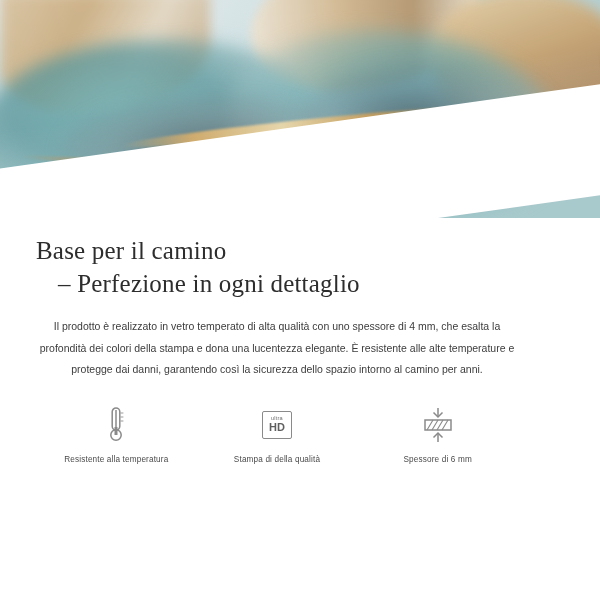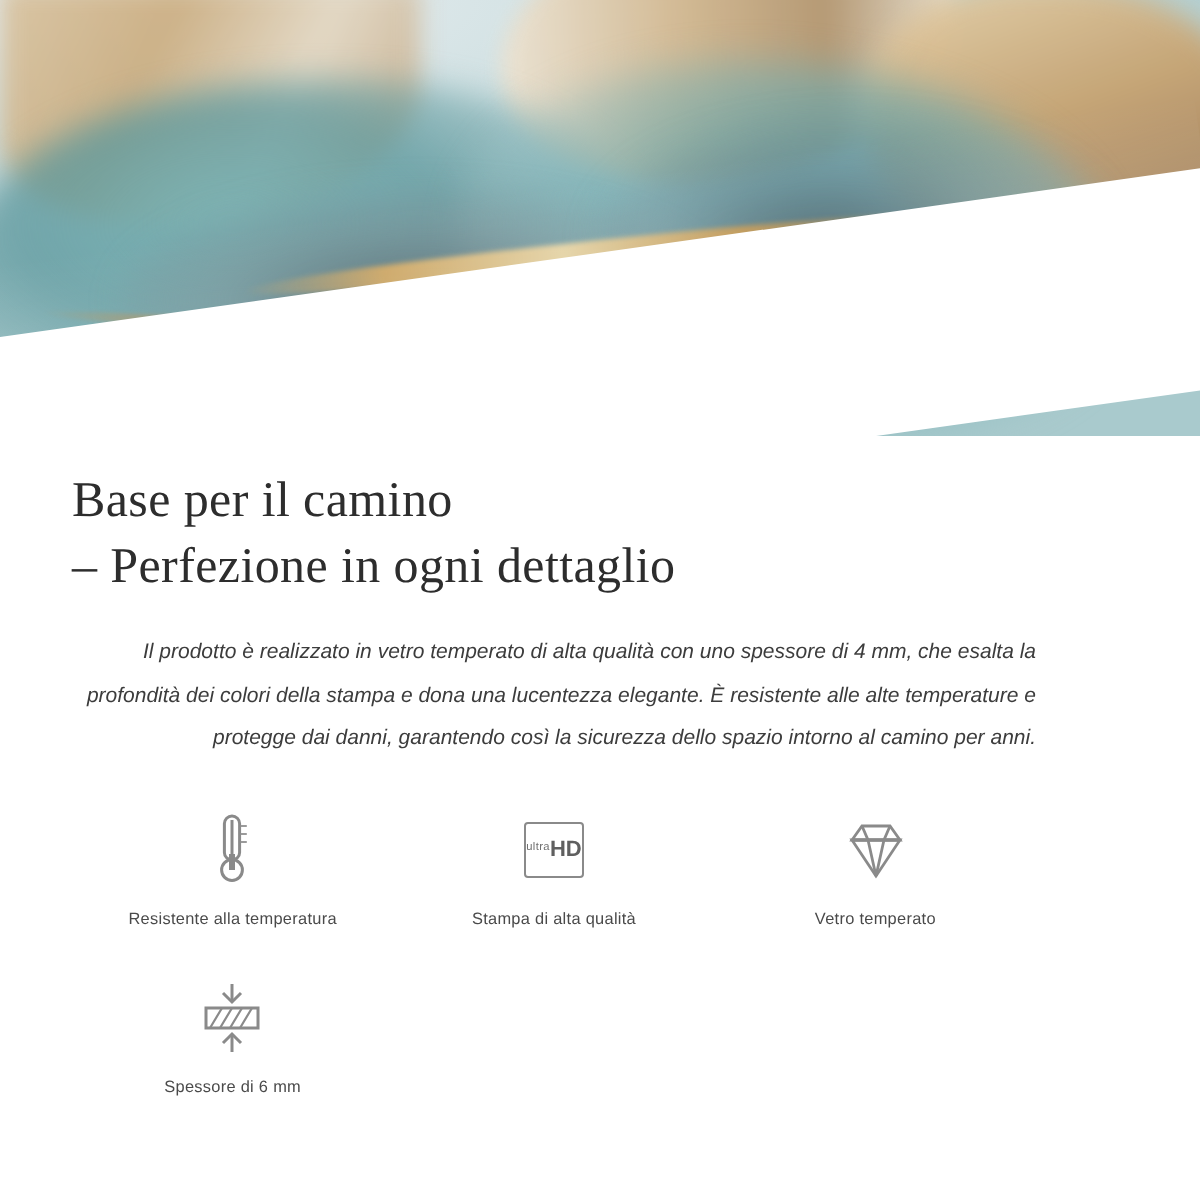--- a/index.html
+++ b/index.html
@@ -140,29 +140,28 @@
   .content { padding: 16px 30px 0 36px; }
   .headline {
     font-family: "Liberation Serif", serif;
     font-size: 25px;
     line-height: 1.32;
     color: #2d2d2d;
     font-weight: 400;
     margin: 0 0 16px 0;
     letter-spacing: .2px;
   }
-  .headline .l2 { display: block; }
+  .headline .l2 { display: block; margin-left: 22px; }
   .body-copy {
     font-size: 10.5px;
     line-height: 2.05;
     color: #3c3c3c;
     margin: 0;
     max-width: 540px;
-    text-align: right;
-    font-style: italic;
+    text-align: center;
   }
 
   
   .features {
     margin-top: 22px;
     display: grid;
     grid-template-columns: repeat(3, 1fr);
     grid-template-rows: repeat(2, 82px);
     row-gap: 2px;
   }
@@ -176,21 +175,21 @@
   .feature .flabel {
     margin-top: 8px;
     font-size: 8.2px;
     color: #4a4a4a;
     letter-spacing: .15px;
   }
   .ultrahd {
     width: 30px; height: 28px;
     border: 1.6px solid #8a8a8a;
     border-radius: 2px;
-    display: flex; flex-direction: row; align-items: center; justify-content: center;
+    display: flex; flex-direction: column; align-items: center; justify-content: center;
     line-height: 1;
   }
   .ultrahd .u1 { font-size: 5.6px; color: #6f6f6f; letter-spacing: .2px; }
   .ultrahd .u2 { font-size: 11px; font-weight: bold; color: #5f5f5f; margin-top: 1px; }
 </style>
 </head>
 <body>
 
 <div class="page">
 
@@ -235,36 +234,24 @@
         <div class="flabel">Resistente alla temperatura</div>
       </div>
 
       <div class="feature">
         <div class="ficon">
           <div class="ultrahd">
             <span class="u1">ultra</span>
             <span class="u2">HD</span>
           </div>
         </div>
-        <div class="flabel">Stampa di alta qualità</div>
+        <div class="flabel">Stampa di della qualità</div>
       </div>
 
 
-      <div class="feature">
-        <div class="ficon">
-          <svg width="36" height="34" viewBox="0 0 36 34" fill="none" stroke="#8a8a8a" stroke-width="1.4">
-            <path d="M6 12 L18 30 L30 12 Z"></path>
-            <path d="M6 12 L11 5 H25 L30 12 Z"></path>
-            <path d="M11 5 L14 12 L18 30"></path>
-            <path d="M25 5 L22 12 L18 30"></path>
-            <path d="M6 12 H30"></path>
-          </svg>
-        </div>
-        <div class="flabel">Vetro temperato</div>
-      </div>
 
 
       <div class="feature">
         <div class="ficon">
           <svg width="36" height="38" viewBox="0 0 36 38" fill="none" stroke="#8a8a8a" stroke-width="1.5">
             <path d="M18 2 V10"></path>
             <path d="M13.5 6.5 L18 11 L22.5 6.5"></path>
             <path d="M18 36 V28"></path>
             <path d="M13.5 31.5 L18 27 L22.5 31.5"></path>
             <rect x="5" y="14" width="26" height="10"></rect>

